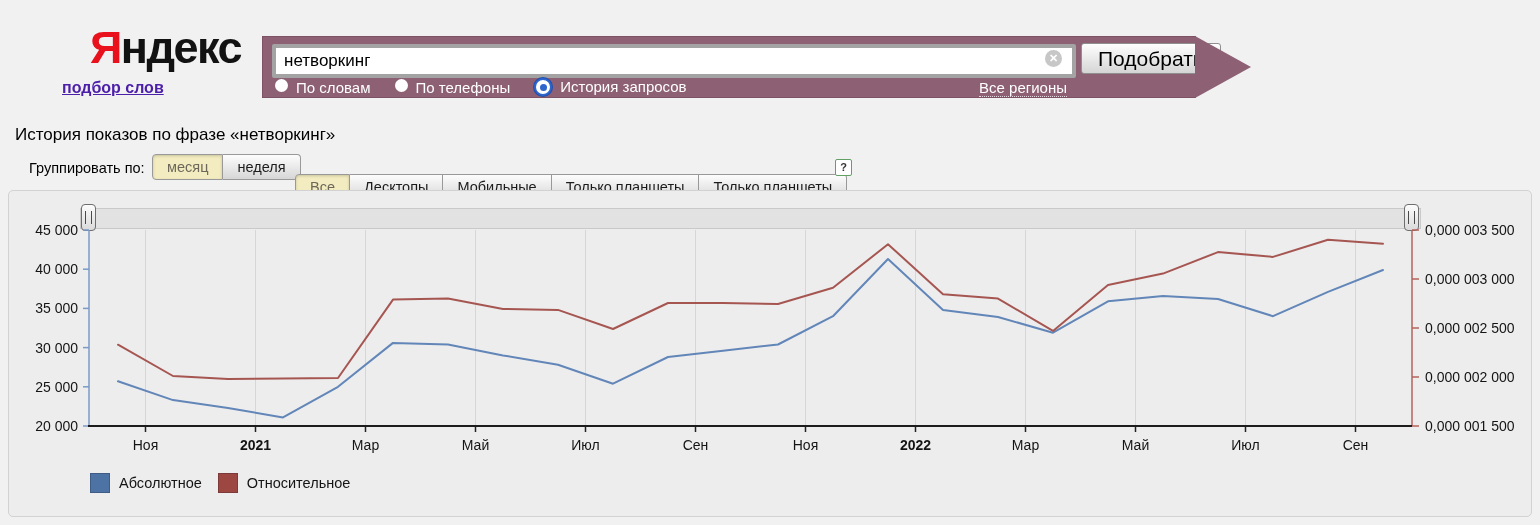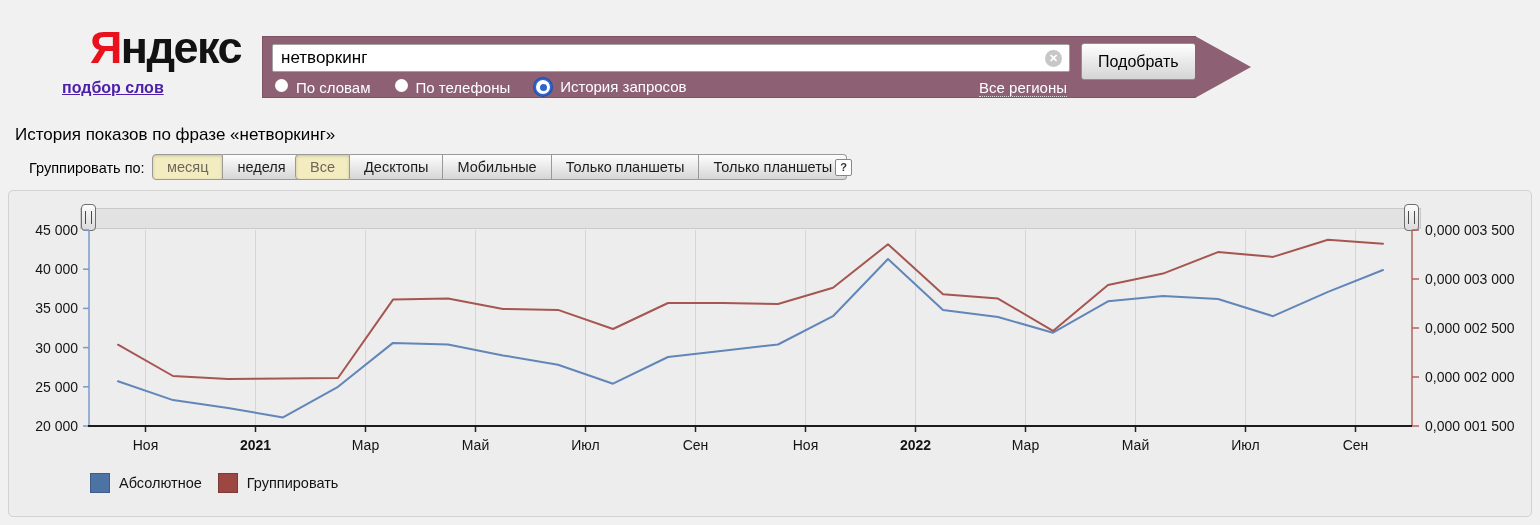--- a/index.html
+++ b/index.html
@@ -10,40 +10,40 @@
     color:#111;
   }
   
   .logo-title{position:absolute;left:54px;top:22px;font-size:45px;font-weight:700;letter-spacing:-1.5px;color:#121212;margin-left:36px;}
   .logo-title .ya{color:#e8111c;}
   .logo-sub{position:absolute;left:62px;top:79px;font-size:16px;font-weight:700;color:#4d20aa;text-decoration:underline;cursor:pointer;}
   
   .search-bar{position:absolute;left:263px;top:37px;width:932px;height:60px;background:#8d6073;box-shadow:0 0 0 1px #7c5264;}
   .search-bar::after{content:"";position:absolute;left:932px;top:-1px;width:0;height:0;
     border-top:31px solid transparent;border-bottom:31px solid transparent;border-left:56px solid #8d6073;}
-  .search-input{position:absolute;left:9px;top:7px;width:758px;height:26px;border:1px solid #a3a3a3;background:#fff;
+  .search-input{position:absolute;left:9px;top:7px;width:758px;height:26px;border:4px solid #a3a3a3;background:#fff;
     font-family:"Liberation Sans",sans-serif;font-size:17px;color:#000;padding:0 30px 0 8px;border-radius:2px;outline:none;}
   .clear-btn{position:absolute;left:782px;top:13px;width:17px;height:17px;border-radius:50%;background:#c7c7c7;
     color:#fff;font-size:11px;line-height:17px;text-align:center;font-weight:700;cursor:pointer;}
-  .submit-btn{position:absolute;left:818px;top:6px;height:37px;padding:0 16px;font-family:"Liberation Sans",sans-serif;
-    font-size:16px;color:#000;background:linear-gradient(#fefefe,#d5d5d5);border:1px solid #8f8f8f;border-radius:3px;cursor:pointer;}
+  .submit-btn{position:absolute;left:818px;top:6px;height:31px;padding:0 16px;font-family:"Liberation Sans",sans-serif;
+    font-size:21px;color:#000;background:linear-gradient(#fefefe,#d5d5d5);border:1px solid #8f8f8f;border-radius:3px;cursor:pointer;}
   .radio-row{position:absolute;left:12px;top:41px;display:flex;align-items:center;gap:24px;color:#fff;font-size:15px;height:18px;}
   .radio-item{display:flex;align-items:flex-start;gap:8px;cursor:pointer;white-space:nowrap;}
   .radio-plain{width:13px;height:13px;border-radius:50%;background:#fff;}
   .radio-outer{width:14px;height:14px;border-radius:50%;background:#fff;border:2px solid #2e64cc;box-shadow:0 0 0 1px #1d4fb0;
     display:flex;align-items:center;justify-content:center;}
   .radio-dot{width:7px;height:7px;border-radius:50%;background:#2e64cc;}
   .regions-link{position:absolute;right:128px;top:42px;color:#fff;font-size:15px;cursor:pointer;
     border-bottom:1px dotted rgba(255,255,255,.75);line-height:17px;}
   
   .page-title{position:absolute;left:15px;top:125px;font-size:17px;color:#000;}
   .group-label{position:absolute;left:15px;top:160px;font-size:14.5px;color:#000;margin-left:14px;}
   .btn-group{position:absolute;top:154px;display:flex;}
   #group-buttons{left:152px;}
-  #device-buttons{left:295px;}
+  #device-buttons{left:295px;margin-top:20px;}
   .seg-btn{height:26px;padding:0 14px;font-family:"Liberation Sans",sans-serif;font-size:14.5px;color:#1c1c1c;
     border:1px solid #999;border-left-width:0;background:linear-gradient(#fdfdfd,#d6d6d6);
     display:flex;align-items:center;cursor:pointer;}
   .seg-btn:first-child{border-left-width:1px;border-radius:4px 0 0 4px;}
   .seg-btn:last-child{border-radius:0 4px 4px 0;}
   .seg-btn.active{background:#f3ecc0;color:#6e685a;box-shadow:inset 0 1px 3px rgba(0,0,0,.18);}
   .help-icon{position:absolute;left:835px;top:159px;width:15px;height:15px;border:1px solid #63a063;border-radius:2px;
     background:#fff;color:#333;font-size:11px;font-weight:700;line-height:15px;text-align:center;cursor:pointer;}
   
   .chart-panel{position:absolute;left:8px;top:190px;width:1522px;height:325px;background:#ededee;
@@ -178,16 +178,16 @@
       <polyline points="109.0,190.3 164.0,209.1 219.0,217.0 274.0,226.4 329.0,195.8 384.0,151.9 439.0,153.5 494.0,164.4 549.0,173.8 604.0,192.7 659.0,166.0 714.0,159.7 769.0,153.5 824.0,125.2 879.0,68.0 934.0,119.0 989.0,126.0 1044.0,141.7 1099.0,110.3 1154.0,104.9 1209.0,108.0 1264.0,125.2 1319.0,100.9 1374.0,79.0" fill="none" stroke="#6286b8" stroke-width="2" stroke-linejoin="round" stroke-linecap="round"></polyline>
       <polyline points="109.0,153.7 164.0,185.0 219.0,188.0 274.0,187.5 329.0,187.0 384.0,108.6 439.0,107.6 494.0,117.9 549.0,118.9 604.0,138.0 659.0,112.0 714.0,112.0 769.0,113.0 824.0,96.8 879.0,53.2 934.0,103.2 989.0,107.6 1044.0,139.9 1099.0,93.9 1154.0,82.6 1209.0,61.1 1264.0,65.9 1319.0,48.8 1374.0,52.7" fill="none" stroke="#a65651" stroke-width="2" stroke-linejoin="round" stroke-linecap="round"></polyline>
     </svg>
   <div class="legend" id="legend">
       <span class="legend-item">
         <span class="legend-swatch" style="background: rgb(77, 114, 164); border: 1px solid rgb(62, 92, 134);"></span>
         <span>Абсолютное</span>
       </span>
       <span class="legend-item">
         <span class="legend-swatch" style="background: rgb(156, 71, 66); border: 1px solid rgb(126, 58, 56);"></span>
-        <span>Группировать</span>
+        <span>Относительное</span>
       </span>
     </div>
 </div>
 
 </body></html>

